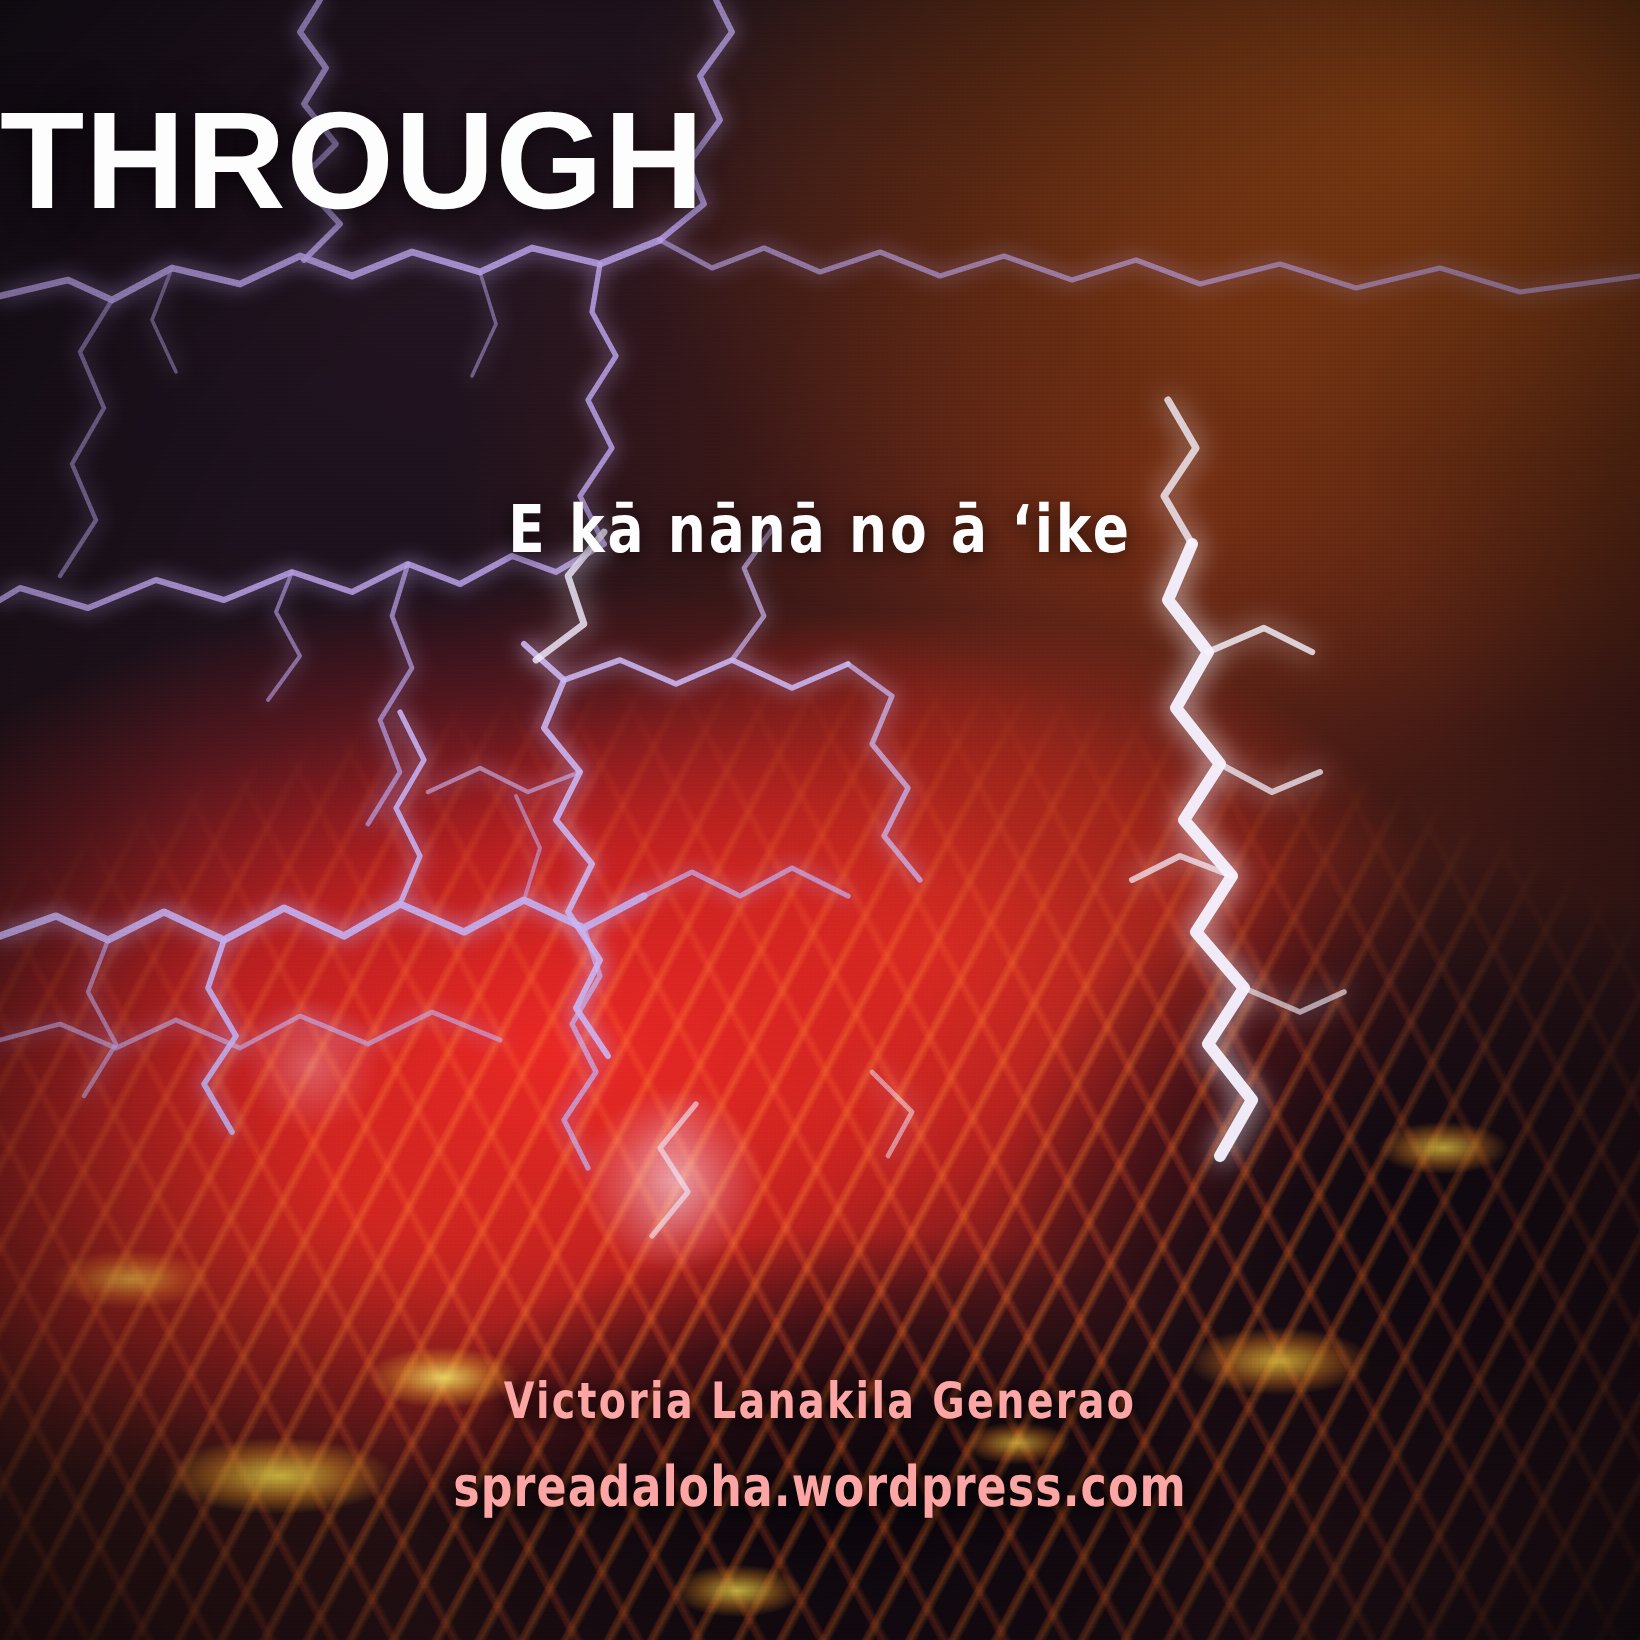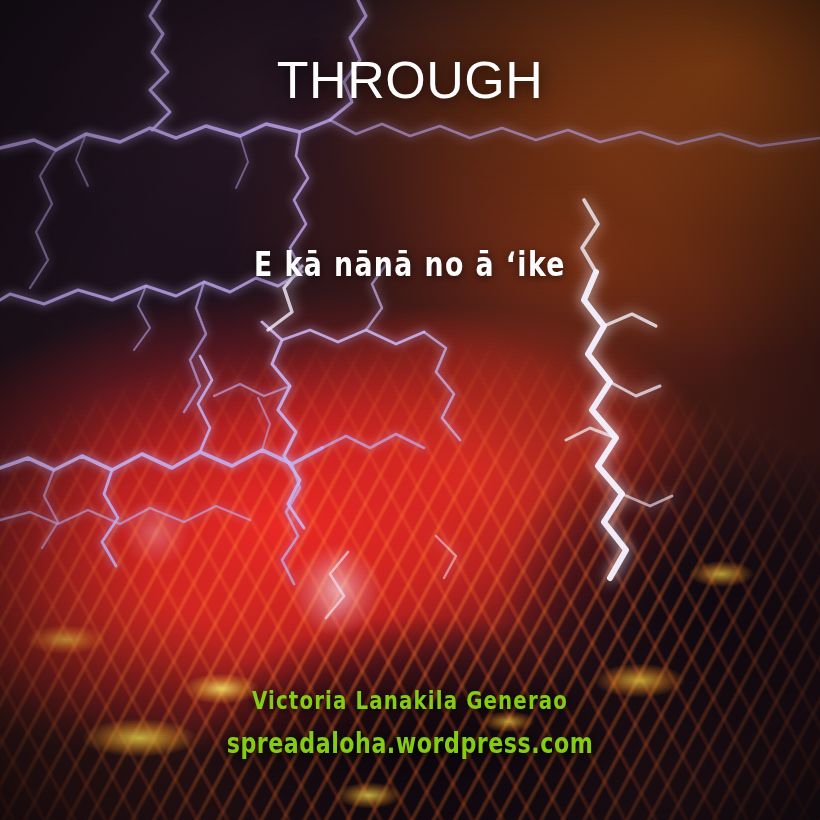--- a/index.html
+++ b/index.html
@@ -104,24 +104,24 @@
   #text-layer {
     position: absolute;
     inset: 0;
     z-index: 40;
   }
   #headline {
     position: absolute;
     top: 48px;
     left: 0;
     right: 0;
-    text-align: center;
+    text-align: left;
     color: #fdfdfd;
-    font-weight: 400;
-    font-size: 52px;
+    font-weight: 700;
+    font-size: 69px;
     line-height: 65px;
     letter-spacing: 0.5px;
     text-shadow: 0 2px 14px rgba(0,0,0,0.55), 0 0 28px rgba(0,0,0,0.35);
   }
   #headline .hl-line { display: block; white-space: nowrap; }
 
   #subtitle {
     position: absolute;
     top: 246px;
     left: 0;
@@ -136,21 +136,21 @@
     transform: scaleX(0.9);
     text-shadow: 0 2px 10px rgba(0,0,0,0.6);
   }
 
   #attribution {
     position: absolute;
     top: 686px;
     left: 0;
     right: 0;
     text-align: center;
-    color: #84cc16;
+    color: #fca5a5;
     font-weight: 700;
     font-family: "Liberation Sans Narrow", "DejaVu Sans Condensed", "Liberation Sans", sans-serif;
     text-shadow: 0 2px 10px rgba(0,0,0,0.75), 0 0 18px rgba(0,0,0,0.5);
   }
   #attr-author {
     display: block;
     font-size: 25px;
     line-height: 30px;
     letter-spacing: 1.3px;
     transform: scaleX(0.88);

